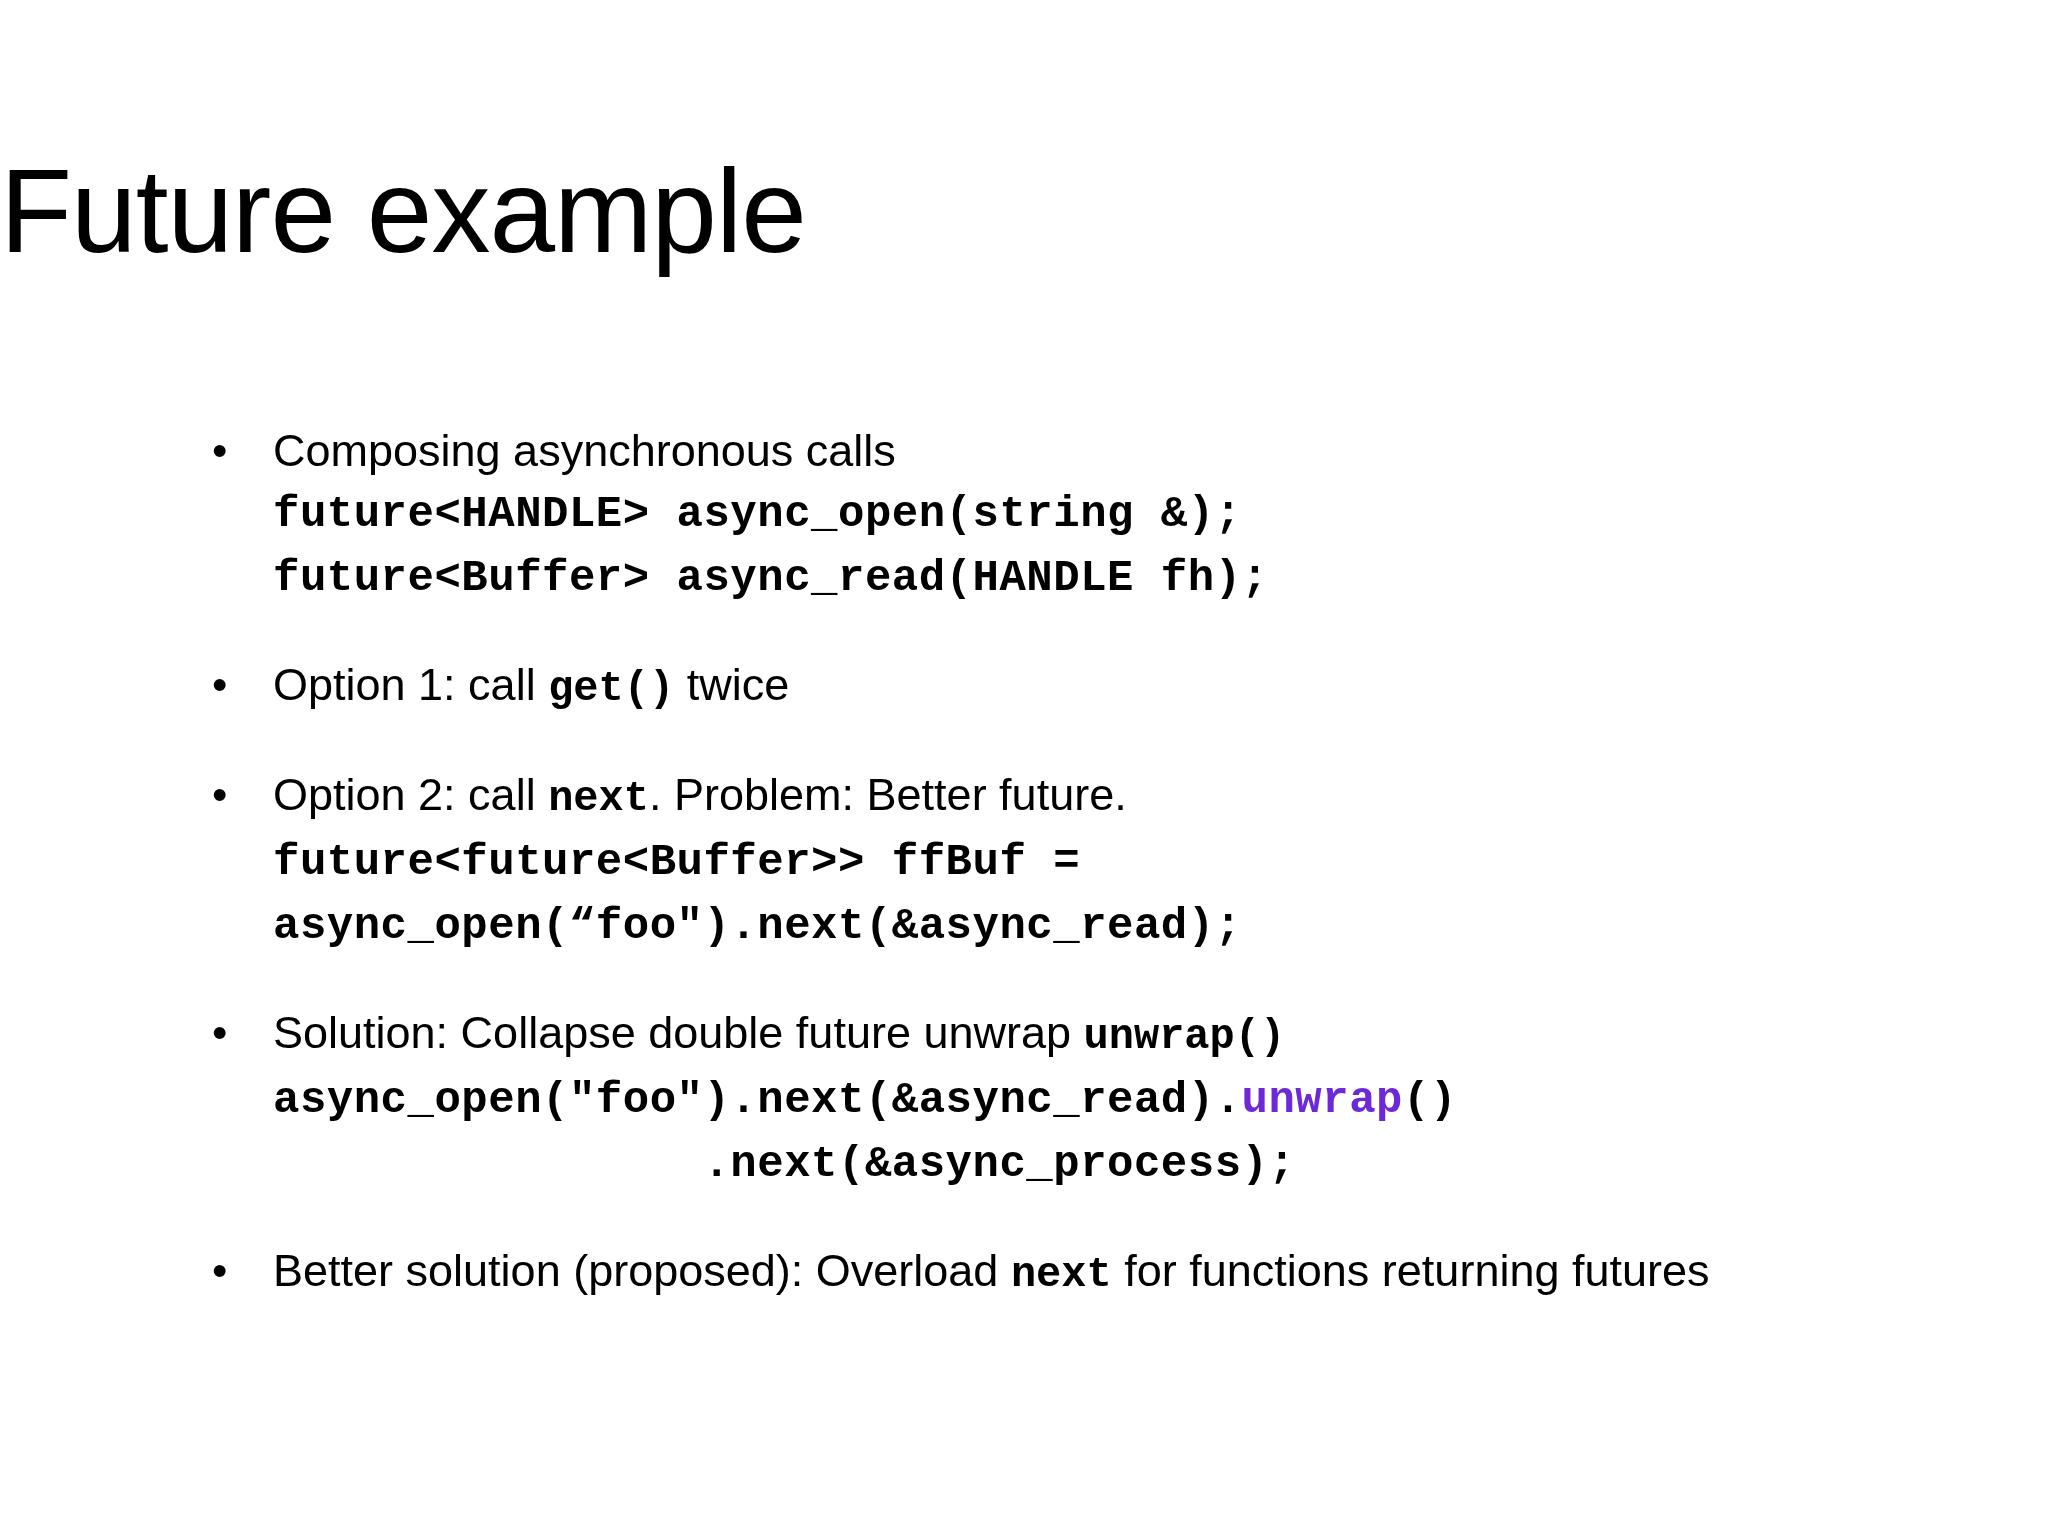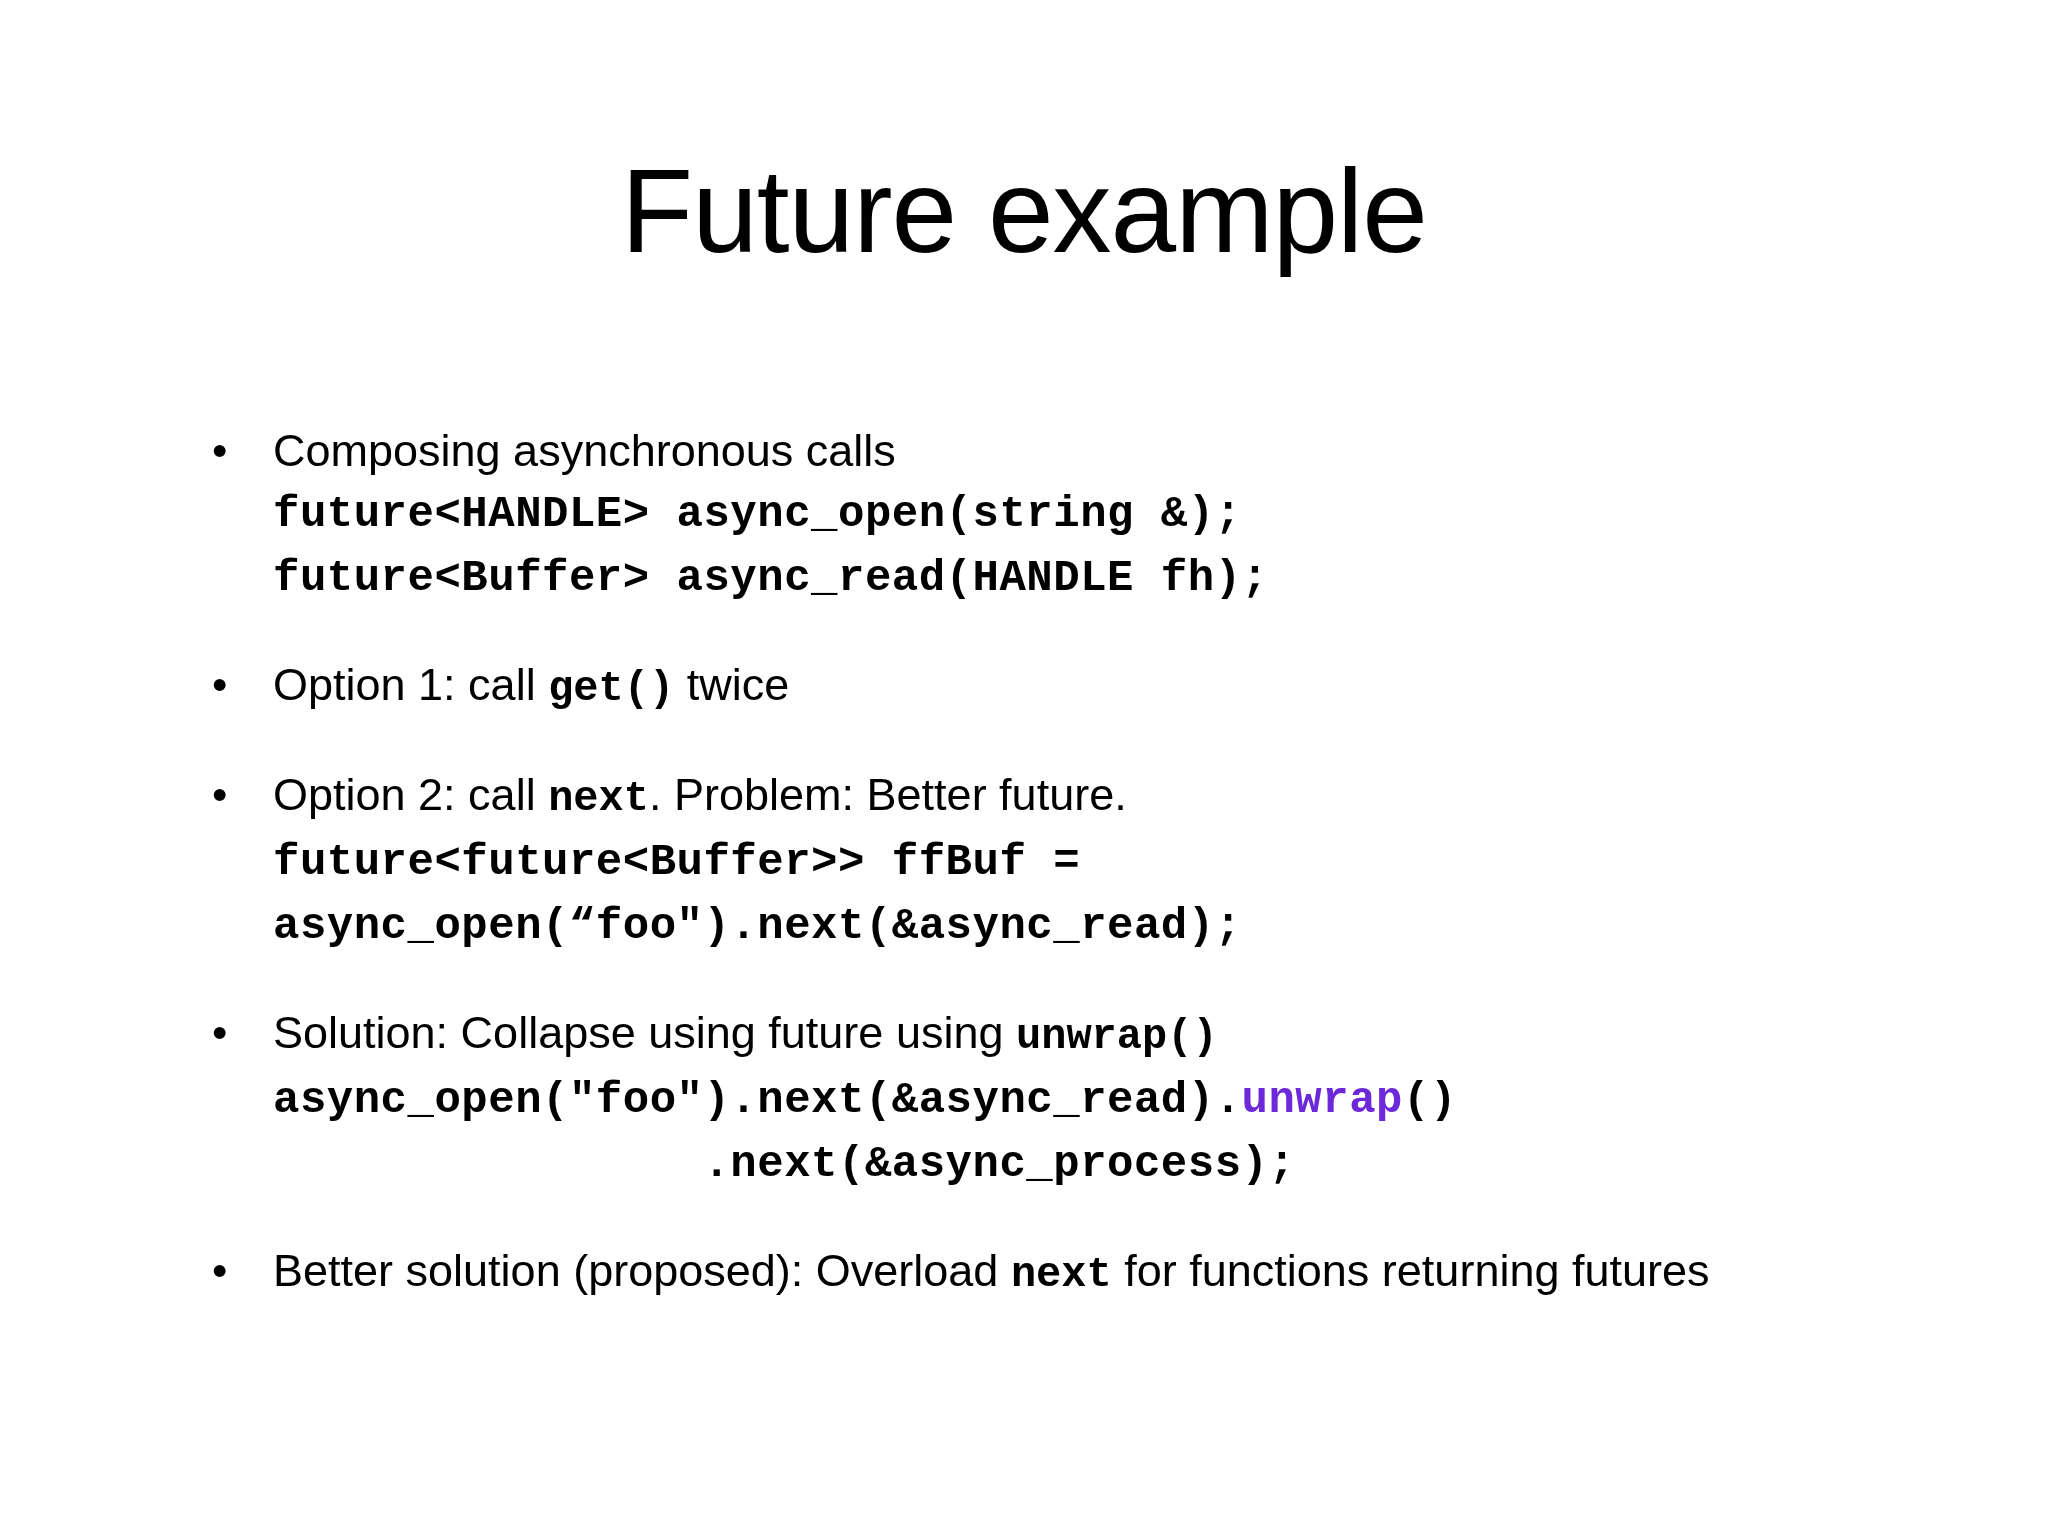--- a/index.html
+++ b/index.html
@@ -17,21 +17,21 @@
     color: #000000;
     -webkit-font-smoothing: antialiased;
   }
 
   
   .slide-title {
     position: absolute;
     top: 150px;
     left: 0;
     width: 2048px;
-    text-align: center;
+    text-align: left;
     font-family: "Liberation Sans", sans-serif;
     font-weight: 400;
     font-size: 118px;
     line-height: 1.05;
     letter-spacing: -1px;
     color: #000000;
     white-space: pre;
   }
 
   
@@ -121,21 +121,21 @@
         <span class="bullet-marker">•</span>
         <div class="bullet-body">
           <div class="prose"><span>Option 2: call </span><span class="code-inline">next</span><span>. Problem: Better future.</span></div>
           <div class="code-line"><span>future&lt;future&lt;Buffer&gt;&gt; ffBuf =</span></div>
           <div class="code-line"><span>async_open(“foo").next(&amp;async_read);</span></div>
         </div>
       </div>
       <div class="bullet-group">
         <span class="bullet-marker">•</span>
         <div class="bullet-body">
-          <div class="prose"><span>Solution: Collapse using future using </span><span class="code-inline">unwrap()</span></div>
+          <div class="prose"><span>Solution: Collapse double future unwrap </span><span class="code-inline">unwrap()</span></div>
           <div class="code-line"><span>async_open("foo").next(&amp;async_read).</span><span class="hl">unwrap</span><span>()</span></div>
           <div class="code-line"><span>                .next(&amp;async_process);</span></div>
         </div>
       </div>
       <div class="bullet-group">
         <span class="bullet-marker">•</span>
         <div class="bullet-body">
           <div class="prose"><span>Better solution (proposed): Overload </span><span class="code-inline">next</span><span> for functions returning futures</span></div>
         </div>
       </div>

